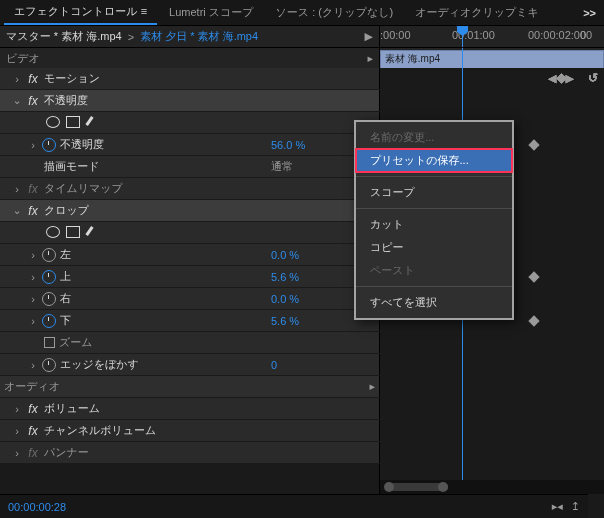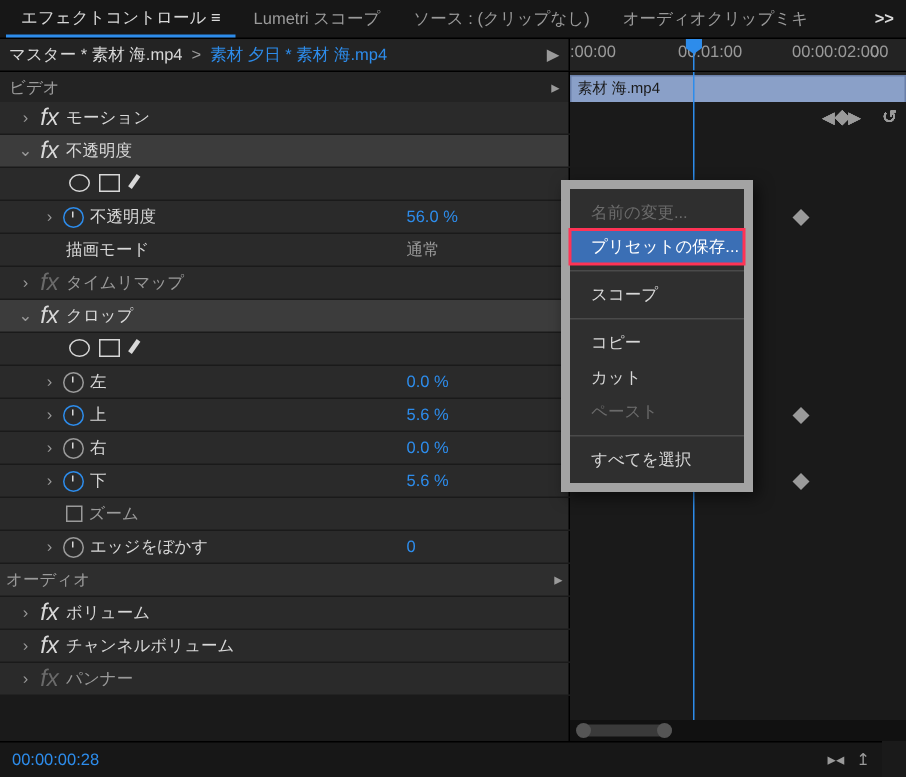--- a/index.html
+++ b/index.html
@@ -54,21 +54,21 @@
   
   .rows{position:relative;}
   .row{display:flex;height:22px;align-items:stretch;border-bottom:1px solid #1a1a1a;}
   .row .left-col{display:flex;align-items:center;padding:0 4px;gap:4px;background:var(--row);}
   .row.header .left-col{background:#2e2e2e;}
   .row .lane{flex:1;background:var(--panel-dark);position:relative;}
   .indent1{padding-left:12px !important;}
   .indent2{padding-left:28px !important;}
   .indent3{padding-left:44px !important;}
   .twisty{display:inline-block;width:10px;text-align:center;color:var(--text-dim);}
-  .fx{display:inline-block;width:14px;text-align:center;color:var(--text-dimmer);font-style:italic;font-size:16px;}
+  .fx{display:inline-block;width:14px;text-align:center;color:var(--text-dimmer);font-style:italic;font-size:12px;}
   .fx.on{color:var(--text);}
   .label{flex:0 0 auto;white-space:nowrap;overflow:hidden;text-overflow:ellipsis;}
   .val{color:var(--accent);margin-left:auto;margin-right:54px;min-width:50px;text-align:left;}
   .val.dim{color:var(--text-dim);}
   .stopwatch{display:inline-block;width:14px;height:14px;border:1.5px solid var(--accent);border-radius:50%;position:relative;}
   .stopwatch.off{border-color:var(--text-dim);}
   .stopwatch::after{content:"";position:absolute;left:5px;top:2px;width:1px;height:4px;background:currentColor;}
   .reset{position:absolute;right:6px;top:3px;color:var(--text-dim);font-size:12px;}
   .key-ctrl{position:absolute;right:30px;top:4px;display:flex;gap:1px;color:var(--text-dim);font-size:9px;align-items:center;}
   .key-ctrl .dia{width:7px;height:7px;transform:rotate(45deg);border:1px solid var(--text-dim);}
@@ -87,21 +87,21 @@
   .footer{position:absolute;bottom:0;left:0;right:16px;height:24px;display:flex;align-items:center;background:#171717;border-top:1px solid #000;padding:0 8px;}
   .timecode{color:var(--accent);}
   .footer .icons{margin-left:auto;display:flex;gap:8px;color:var(--text-dim);}
 
   .scrollzoom{position:absolute;bottom:24px;right:0;width:224px;height:14px;background:#111;}
   .scrollzoom .thumb{position:absolute;left:8px;top:3px;height:8px;width:60px;background:#3a3a3a;border-radius:4px;}
   .scrollzoom .handle{position:absolute;top:2px;width:10px;height:10px;border-radius:50%;background:#555;}
   .scrollzoom .h1{left:4px;} .scrollzoom .h2{left:58px;}
 
   
-  .context-menu{position:absolute;left:374px;top:120px;width:128px;background:var(--menu-bg);border:6px solid #a3a3a3;box-shadow:3px 3px 10px rgba(0,0,0,.6);padding:4px 0;z-index:20;}
+  .context-menu{position:absolute;left:354px;top:120px;width:160px;background:var(--menu-bg);border:2px solid #a3a3a3;box-shadow:3px 3px 10px rgba(0,0,0,.6);padding:4px 0;z-index:20;}
   .cm-item{padding:4px 14px;color:var(--text);white-space:nowrap;}
   .cm-item.disabled{color:var(--text-dimmer);}
   .cm-item.hl{background:var(--menu-hl);color:#fff;outline:2px solid var(--hl-outline);outline-offset:-1px;}
   .cm-sep{height:1px;background:#4a4a4a;margin:4px 0;}
 
   
   .timeline-playhead{position:absolute;top:48px;bottom:38px;left:462px;width:1px;background:var(--accent);pointer-events:none;z-index:5;}
 </style>
 </head>
 <body>
@@ -369,20 +369,20 @@
       <span>↥</span>
     </div>
   </div>
 
   <div class="context-menu">
     <div class="cm-item disabled">名前の変更...</div>
     <div class="cm-item hl">プリセットの保存...</div>
     <div class="cm-sep"></div>
     <div class="cm-item">スコープ</div>
     <div class="cm-sep"></div>
+    <div class="cm-item">カット</div>
     <div class="cm-item">コピー</div>
-    <div class="cm-item">カット</div>
     <div class="cm-item disabled">ペースト</div>
     <div class="cm-sep"></div>
     <div class="cm-item">すべてを選択</div>
   </div>
 
 </div>
 
 </body></html>

